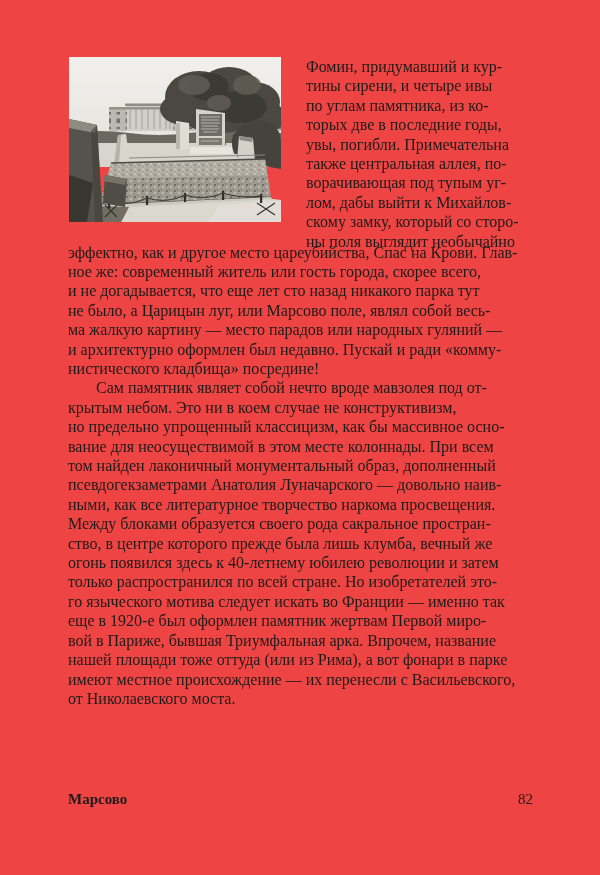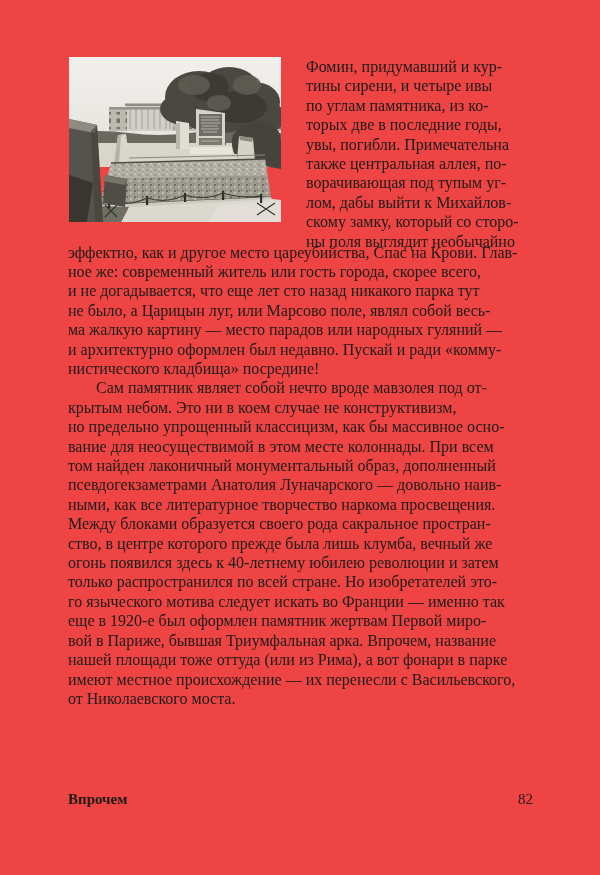--- a/index.html
+++ b/index.html
@@ -185,18 +185,18 @@
 огонь появился здесь к 40-летнему юбилею революции и затем
 только распространился по всей стране. Но изобретателей это-
 го языческого мотива следует искать во Франции — именно так
 еще в 1920-е был оформлен памятник жертвам Первой миро-
 вой в Париже, бывшая Триумфальная арка. Впрочем, название
 нашей площади тоже оттуда (или из Рима), а вот фонари в парке
 имеют местное происхождение — их перенесли с Васильевского,
 от Николаевского моста.</div>
 
     <div class="page-footer">
-      <span class="running-title">Впрочем</span>
+      <span class="running-title">Марсово</span>
       <span class="page-number">82</span>
     </div>
 
   </div>
 </div>
 
 </body></html>

